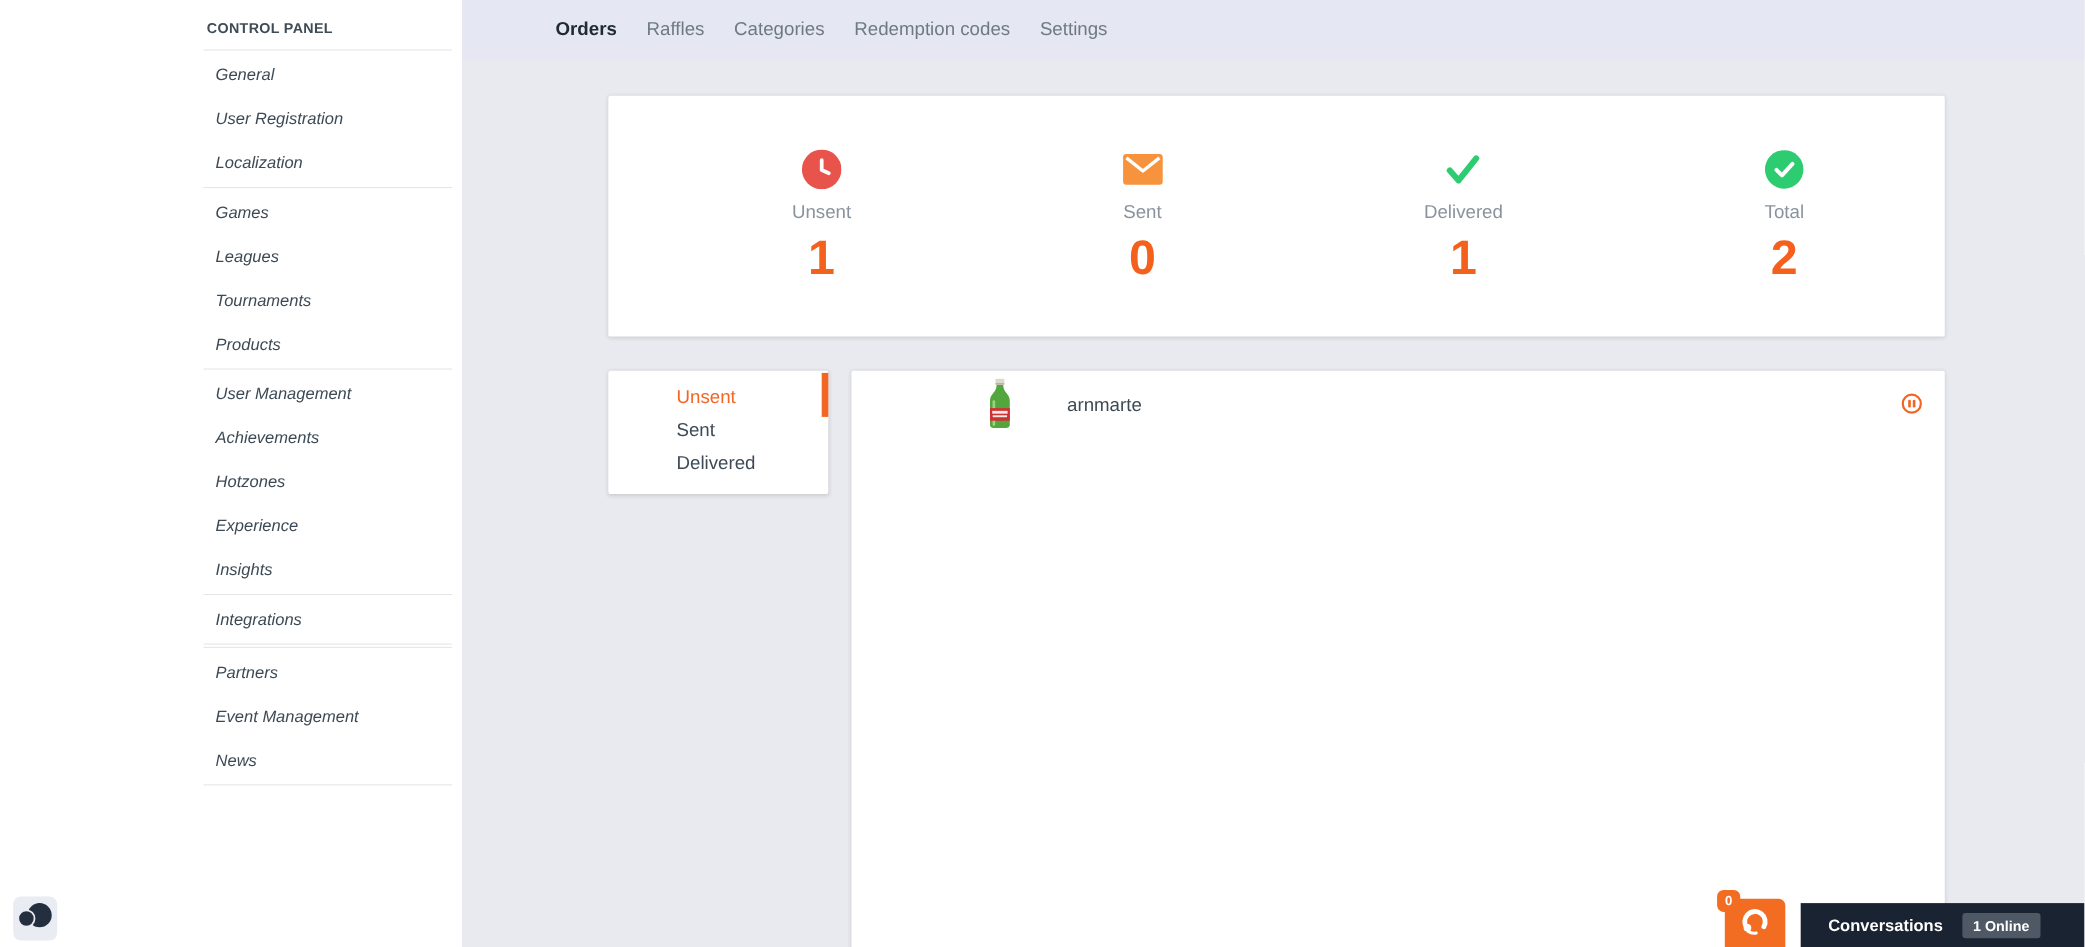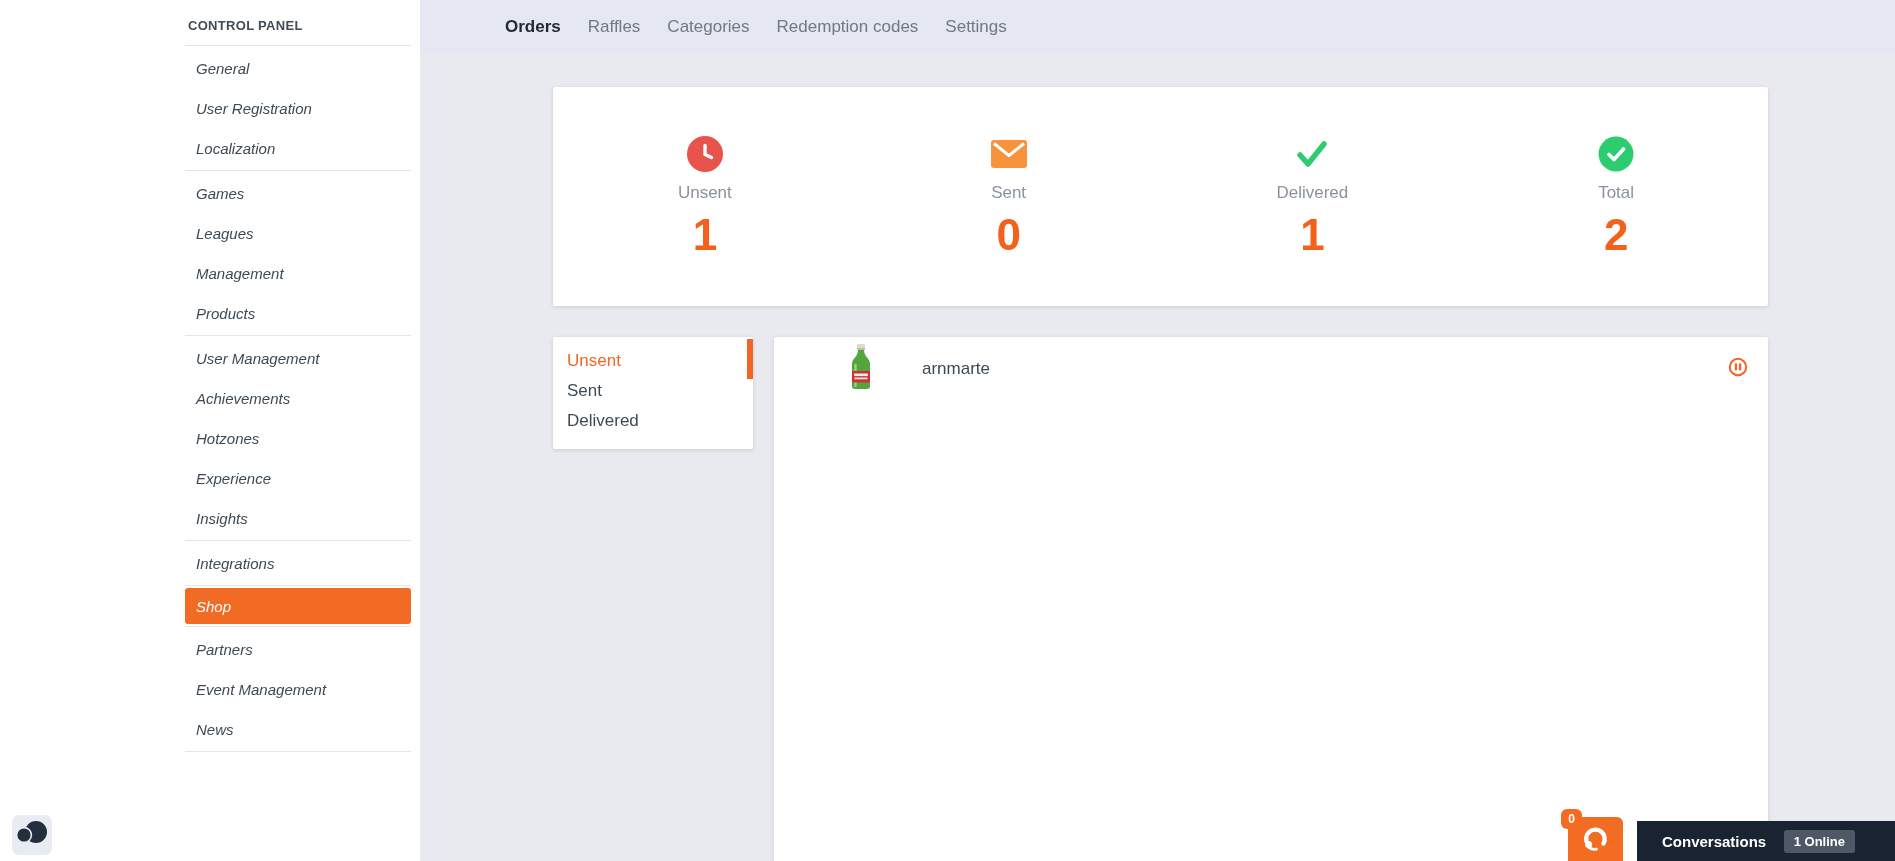--- a/index.html
+++ b/index.html
@@ -13,21 +13,21 @@
   .divider { height:1px; background:#e4e6e9; margin:2px 0; }
   .nav-item { height:40px; display:flex; align-items:center; padding:0 11px; font-size:15px; color:#3d4a55; cursor:pointer;font-style:italic; }
   .nav-item.active { background:#f26b24; color:#ffffff; border-radius:3px; height:36px; margin:2px 0; }
 
   
   .content { position:absolute; left:420px; top:0; right:0; bottom:0; background:#e8eaef; }
   .topbar { position:absolute; left:0; top:0; right:0; height:54px; background:#e5e7f2; display:flex; align-items:center; padding-left:85px; gap:27px; }
   .top-tab { font-size:17px; color:#6e7984; cursor:pointer; white-space:nowrap; }
   .top-tab.active { color:#212b36; font-weight:bold; }
 
-  .card { position:absolute; background:#ffffff; border-radius:2px; box-shadow:0 1px 4px rgba(0,0,0,.13); }
+  .card { position:absolute; background:#ffffff; border-radius:2px; box-shadow:0 1px 4px rgba(0,0,0,.13);padding-left:48px; }
 
   
   .stats-card { left:133px; top:87px; width:1215px; height:219px; display:flex; }
   .stat { flex:1; display:flex; flex-direction:column; align-items:center; padding-top:48px; }
   .stat-icon { height:38px; display:flex; align-items:center; justify-content:center; }
   .stat-label { margin-top:10px; font-size:17px; color:#8a939d; }
   .stat-value { margin-top:10px; font-size:44px; line-height:44px; font-weight:bold; color:#f4611c; }
 
   
   .orders-tabs { left:133px; top:337px; width:200px; height:112px; padding-top:9px; }
@@ -57,32 +57,31 @@
 <div class="sidebar">
   <div class="menu">
     <div class="panel-header">CONTROL PANEL</div>
     <div class="divider"></div>
     <div class="nav-item">General</div>
     <div class="nav-item">User Registration</div>
     <div class="nav-item">Localization</div>
     <div class="divider"></div>
     <div class="nav-item">Games</div>
     <div class="nav-item">Leagues</div>
-    <div class="nav-item">Management</div>
+    <div class="nav-item">Tournaments</div>
     <div class="nav-item">Products</div>
     <div class="divider"></div>
     <div class="nav-item">User Management</div>
     <div class="nav-item">Achievements</div>
     <div class="nav-item">Hotzones</div>
     <div class="nav-item">Experience</div>
     <div class="nav-item">Insights</div>
     <div class="divider"></div>
     <div class="nav-item">Integrations</div>
     <div class="divider"></div>
-    <div class="nav-item active">Shop</div>
     <div class="divider"></div>
     <div class="nav-item">Partners</div>
     <div class="nav-item">Event Management</div>
     <div class="nav-item">News</div>
     <div class="divider"></div>
   </div>
 </div>
 
 <div class="content">
 

